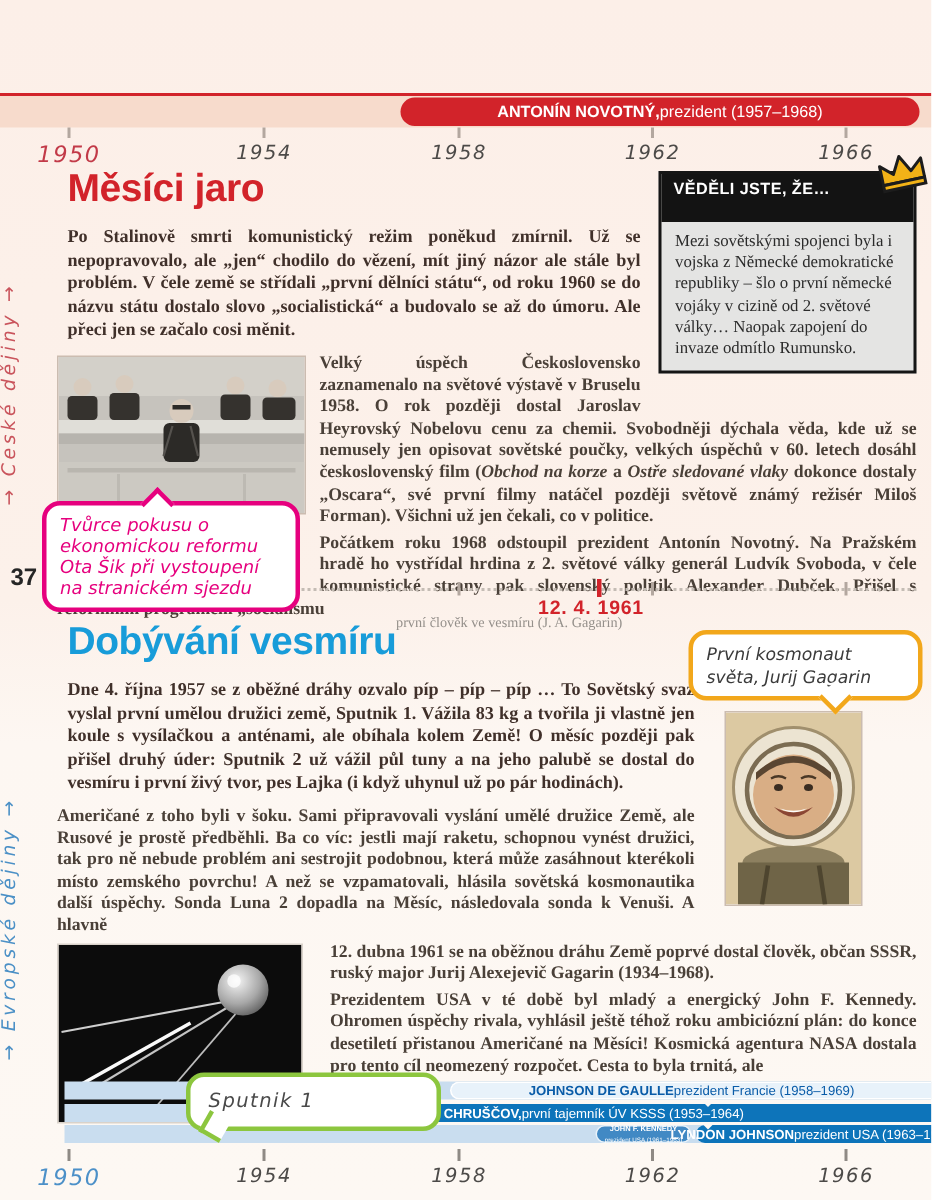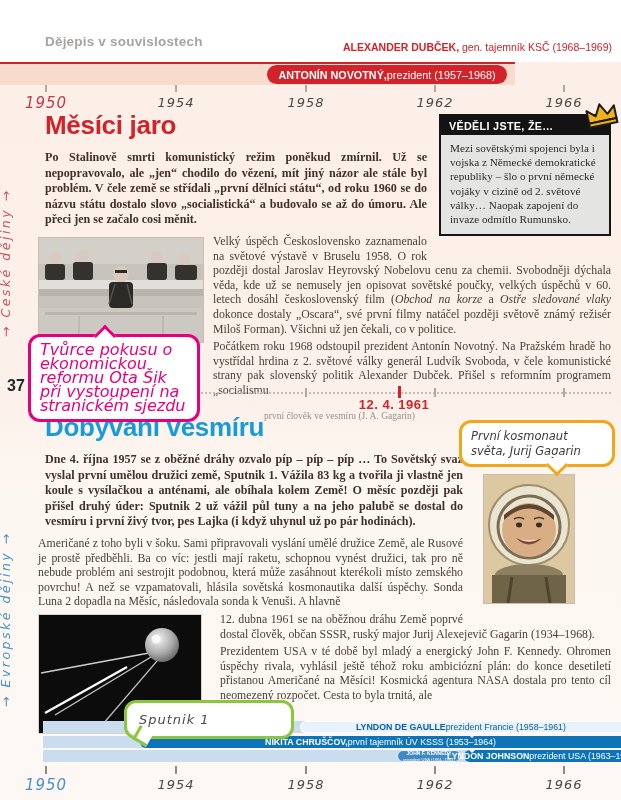--- a/index.html
+++ b/index.html
@@ -4,58 +4,58 @@
 <style>
   html,body{margin:0;padding:0;}
   .page{position:relative;width:621px;height:800px;overflow:hidden;
     background:linear-gradient(180deg,#fcefe8 0%,#fcf1ea 50%,#fdf7f2 62%,#fdf8f3 100%);
     font-family:"Liberation Serif",serif;}
   
   .hdr{position:absolute;left:0;top:0;width:621px;height:62px;background:#ffffff;}
   .book-title{position:absolute;left:45px;top:34px;font:bold 13.5px "Liberation Sans",sans-serif;color:#a6a4a2;letter-spacing:.2px;}
   .dubcek{position:absolute;right:9px;top:41px;font:10.5px "Liberation Sans",sans-serif;color:#d2232a;white-space:nowrap;}
   .dubcek b{font-weight:bold;}
-  .pink-band{position:absolute;left:0;top:62px;width:515px;height:23px;background:#f7dbcc;border-top:2px solid #d2232a;box-sizing:border-box;}
+  .pink-band{position:absolute;left:0;top:62px;width:621px;height:23px;background:#f7dbcc;border-top:2px solid #d2232a;box-sizing:border-box;}
   .novotny{position:absolute;left:267px;right:8px;top:1px;height:19px;background:#d2232a;border-radius:10px;
     color:#fff;font:10.8px "Liberation Sans",sans-serif;display:flex;align-items:center;justify-content:center;white-space:nowrap;}
   .novotny b{font-weight:bold;}
   
   .tick{position:absolute;width:2px;height:7px;background:#b3a79f;}
   .tickb{position:absolute;width:2px;height:8px;background:#8f8a85;}
   .yr{position:absolute;width:72px;text-align:center;font:italic 13px "DejaVu Sans",sans-serif;color:#4c4a48;letter-spacing:1px;}
   .yr-first-top{font-size:15px;color:#c23a48;}
   .yr-first-bot{font-size:15px;color:#4c90c8;}
   
   .vlabel{position:absolute;white-space:nowrap;transform-origin:0 100%;transform:rotate(-90deg);
     font:italic 12.5px "DejaVu Sans",sans-serif;letter-spacing:2.5px;}
   .vlabel.red{color:#c9545c;}
   .vlabel.blue{color:#4b90c6;}
   .pagenum{position:absolute;left:7px;top:377px;font:bold 16px "Liberation Sans",sans-serif;color:#262626;}
   
   .sect{position:absolute;left:38px;width:573px;}
   h1,h2{margin:0 0 9px 7px;font:800 26px "Liberation Sans",sans-serif;letter-spacing:-.3px;}
   h1{color:#d2232a;}
   h2{color:#189cd9;}
-  p{margin:0;}
+  p{margin:0;font-weight:bold;}
   .intro{margin:0 0 6px 7px;font-weight:bold;font-size:12.1px;line-height:15.6px;text-align:justify;color:#40302a;}
   .body{font-size:11.8px;line-height:14.6px;text-align:justify;color:#4a4038;margin-bottom:3px;}
   .body i{font-style:italic;}
   
   .dyk-float{float:right;width:172px;margin:4px 0 14px 12px;position:relative;}
   .dyk{border:2px solid #151515;background:#e4e4e3;}
-  .dyk-head{background:#131313;color:#fff;font:bold 10.8px "Liberation Sans",sans-serif;padding:4px 8px 3px;letter-spacing:.3px;}
+  .dyk-head{background:#131313;color:#fff;font:bold 10.8px "Liberation Sans",sans-serif;padding:4px 8px 16px;letter-spacing:.3px;}
   .dyk-body{padding:6px 9px 8px;font-size:11.2px;line-height:14.2px;color:#2b2b2b;}
   .crown{position:absolute;top:-13px;right:-9px;transform:rotate(-12deg);}
   
   .photo1-float{float:left;width:164px;height:150px;margin:3px 11px 0 0;position:relative;}
   .photo-frame{display:block;border:1px solid #cbbcb0;}
   
   .bubble{position:absolute;background:#fff;border-radius:12px;padding:6px 9px;font-family:"DejaVu Sans",sans-serif;font-style:italic;z-index:5;}
   .bubble .tail{content:"";position:absolute;width:13px;height:13px;background:#fff;transform:rotate(45deg);}
-  .bub-pink{border:3px solid #e6007e;color:#e6007e;font-size:16px;line-height:14px;left:-10px;top:97px;width:148px;}
+  .bub-pink{border:3px solid #e6007e;color:#e6007e;font-size:12px;line-height:14px;left:-10px;top:97px;width:148px;}
   .bub-pink .tail{top:-9px;left:66px;border-top:3px solid #e6007e;border-left:3px solid #e6007e;}
   .bub-yellow{border:3px solid #f2a71b;color:#3b3b3b;font-size:11.5px;line-height:14.5px;left:-12px;top:6px;width:132px;}
   .bub-yellow .tail{bottom:-9px;left:58%;border-bottom:3px solid #f2a71b;border-right:3px solid #f2a71b;}
   .bub-green{border:3px solid #8cc63e;color:#4a4a4a;font-size:13px;letter-spacing:1px;left:86px;top:86px;width:140px;padding:9px 12px;}
   .bub-green .tail{bottom:-8px;left:8px;border-bottom:3px solid #8cc63e;border-left:3px solid #8cc63e;transform:rotate(30deg);}
   
   .divider{position:absolute;left:38px;top:392px;width:573px;border-top:2px dotted #c4bcb4;}
   .event-date{position:absolute;left:299px;top:397px;width:190px;text-align:center;
     font:bold 13px "Liberation Sans",sans-serif;color:#d2232a;letter-spacing:.5px;}
   .event-cap{position:absolute;left:264px;top:411px;width:260px;font-size:9.5px;color:#95908b;}
@@ -77,26 +77,20 @@
   .jfk1{font:bold 5px "Liberation Sans",sans-serif;}
   .jfk2{font:4.2px "Liberation Sans",sans-serif;margin-top:1px;}
   .pill-johnson{left:421px;right:0;background:#0d74ba;border-radius:7px 0 0 7px;color:#fff;}
   .notch{position:absolute;width:0;height:0;border-left:5px solid transparent;border-right:5px solid transparent;border-top:5px solid #fdf8f3;left:424px;}
 </style>
 </head>
 <body>
 
 <div class="page">
 
-  <div class="hdr">
-    <div class="book-title">Dějepis v souvislostech</div>
-    <div class="dubcek">
-      <b>ALEXANDER DUBČEK,</b><span> gen. tajemník KSČ (1968–1969)</span>
-    </div>
-  </div>
 
   <div class="pink-band">
     <div class="novotny">
       <b>ANTONÍN NOVOTNÝ,</b>
         <span> prezident (1957–1968)</span>
     </div>
   </div>
 
   <div class="tick" style="left:45px;top:85px;"></div>
   <div class="tick" style="left:175px;top:85px;"></div>
@@ -234,22 +228,22 @@
       </div>
     </div>
 
     <p class="body">12. dubna 1961 se na oběžnou dráhu Země poprvé dostal člověk, občan SSSR, ruský major Jurij Alexejevič Gagarin (1934–1968).</p>
     <p class="body">Prezidentem USA v té době byl mladý a energický John F. Kennedy. Ohromen úspěchy rivala, vyhlásil ještě téhož roku ambiciózní plán: do konce desetiletí přistanou Američané na Měsíci! Kosmická agentura NASA dostala pro tento cíl neomezený rozpočet. Cesta to byla trnitá, ale</p>
   </div>
 
   <div class="bt">
     <div class="bt-row" style="top:0;">
       <div class="pill pill-degaulle">
-        <b>LYNDON DE GAULLE</b>
-          <span> prezident Francie (1958–1961)</span>
+        <b>JOHNSON DE GAULLE</b>
+          <span> prezident Francie (1958–1969)</span>
       </div>
     </div>
     <div class="bt-row" style="top:14.5px;">
       <div class="pill pill-chruscov">
         <b>NIKITA CHRUŠČOV,</b>
           <span> první tajemník ÚV KSSS (1953–1964)</span>
       </div>
     </div>
     <div class="bt-row" style="top:29px;">
       <div class="pill pill-jfk">

